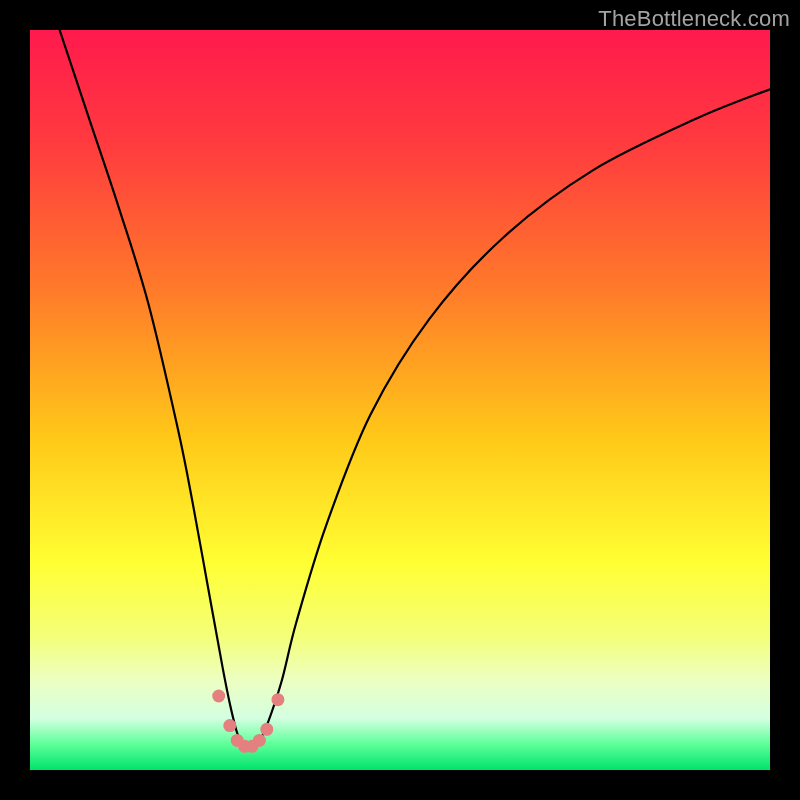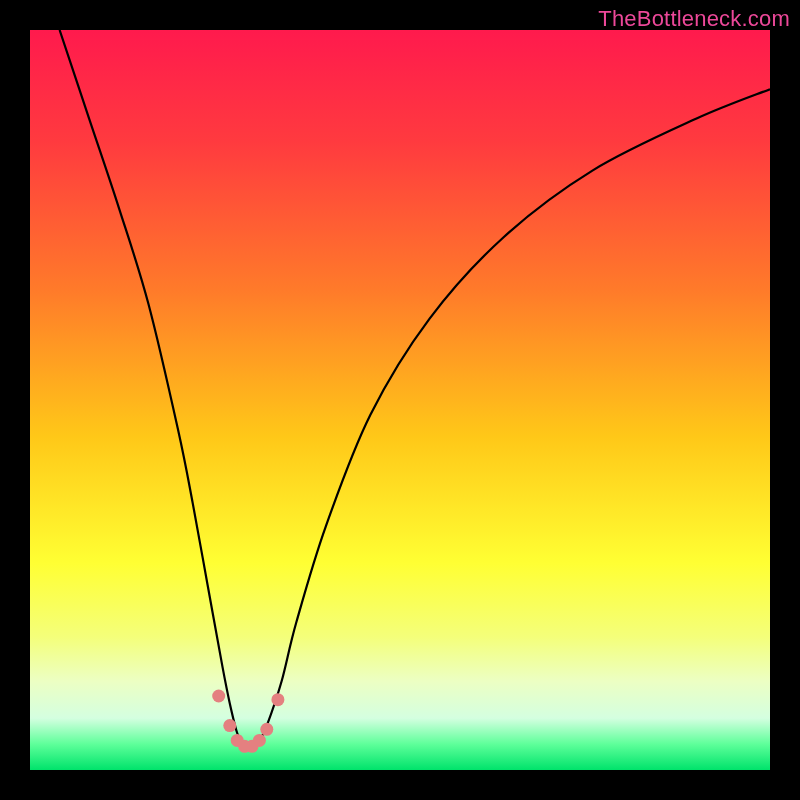--- a/index.html
+++ b/index.html
@@ -21,21 +21,21 @@
   }
   .gradient {
     position: absolute;
     inset: 0;
   }
   .watermark {
     position: absolute;
     top: 6px;
     right: 10px;
     font-size: 22px;
-    color: #ec4899;
+    color: #a3a3a3;
     font-weight: 400;
     letter-spacing: 0.2px;
   }
   svg.plot {
     position: absolute;
     inset: 0;
     width: 740px;
     height: 740px;
     overflow: visible;
   }

